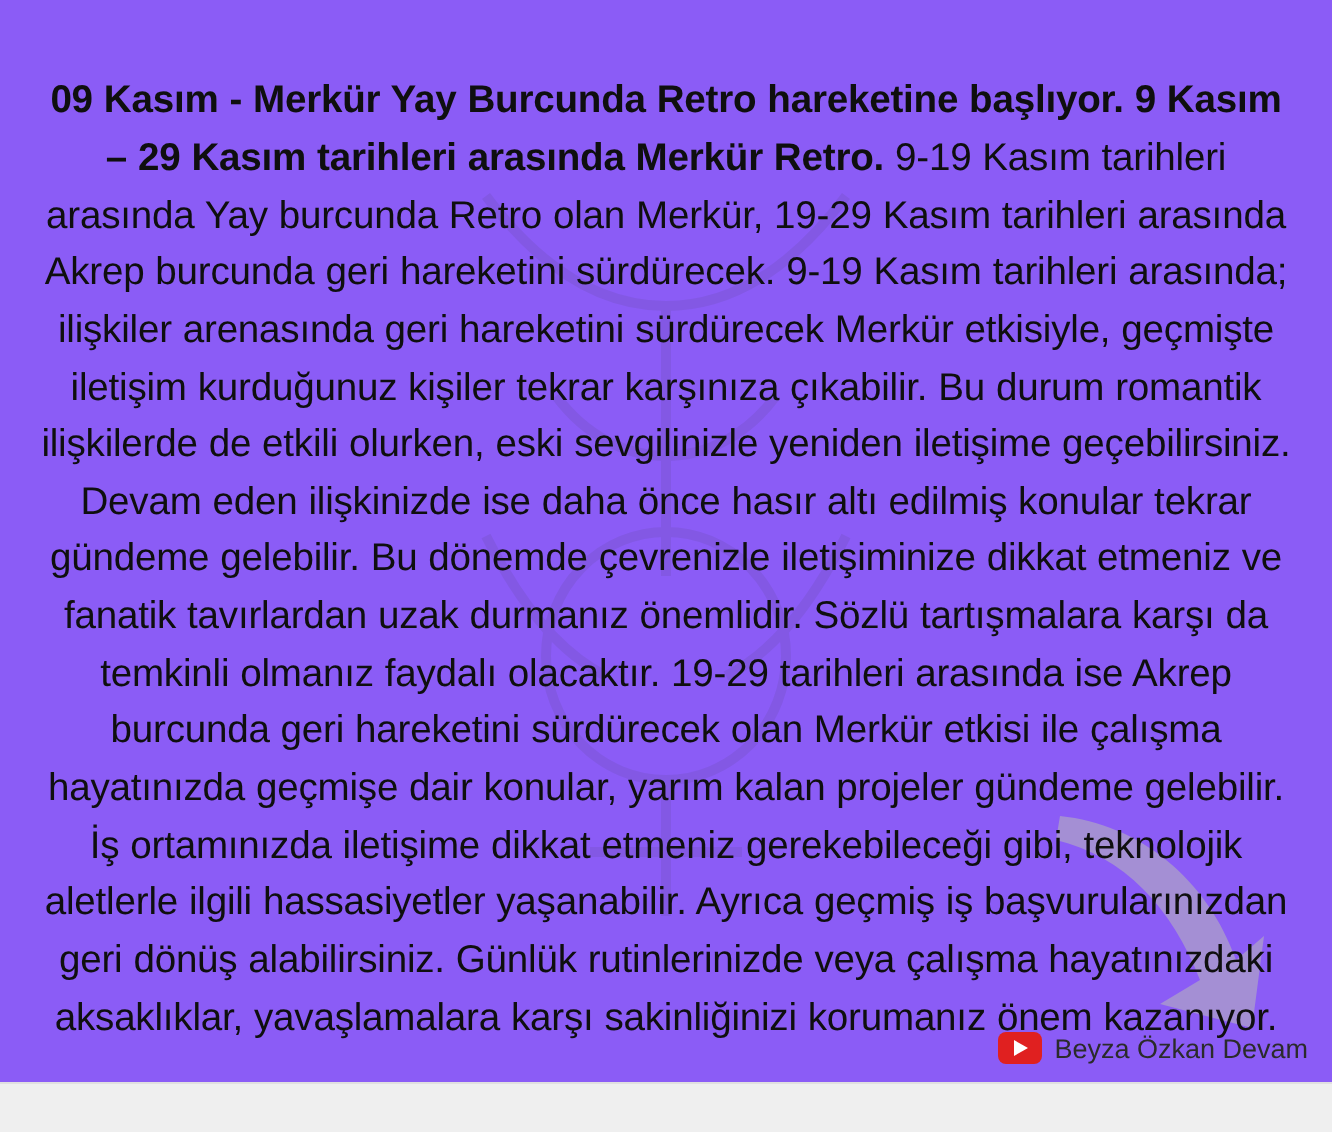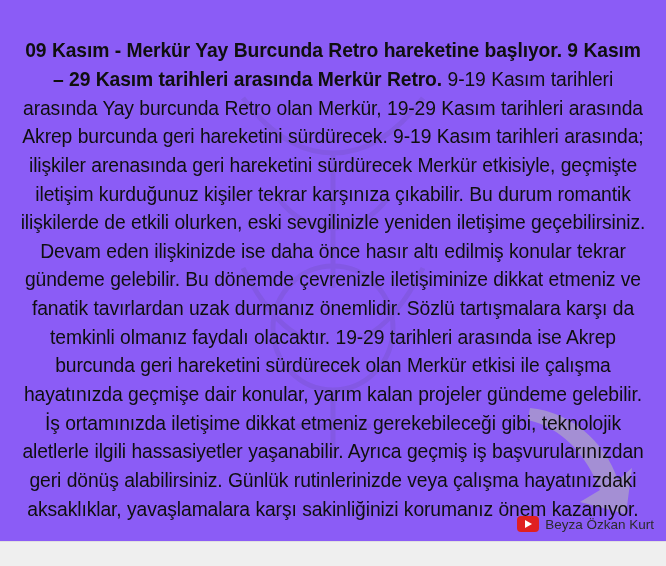--- a/index.html
+++ b/index.html
@@ -133,18 +133,18 @@
       <path d="M8 6 C 48 10, 82 38, 96 78 L 110 66 L 104 112 L 58 100 L 78 88 C 64 52, 40 26, 6 18 Z"></path>
     </g>
   </svg>
 
   <div class="content">
     <p class="article"><span class="lead">09 Kasım - Merkür Yay Burcunda Retro hareketine başlıyor. 9 Kasım – 29 Kasım tarihleri arasında Merkür Retro.</span><span> 9-19 Kasım tarihleri arasında Yay burcunda Retro olan Merkür, 19-29 Kasım tarihleri arasında Akrep burcunda geri hareketini sürdürecek. 9-19 Kasım tarihleri arasında; ilişkiler arenasında geri hareketini sürdürecek Merkür etkisiyle, geçmişte iletişim kurduğunuz kişiler tekrar karşınıza çıkabilir. Bu durum romantik ilişkilerde de etkili olurken, eski sevgilinizle yeniden iletişime geçebilirsiniz. Devam eden ilişkinizde ise daha önce hasır altı edilmiş konular tekrar gündeme gelebilir. Bu dönemde çevrenizle iletişiminize dikkat etmeniz ve fanatik tavırlardan uzak durmanız önemlidir. Sözlü tartışmalara karşı da temkinli olmanız faydalı olacaktır. 19-29 tarihleri arasında ise Akrep burcunda geri hareketini sürdürecek olan Merkür etkisi ile çalışma hayatınızda geçmişe dair konular, yarım kalan projeler gündeme gelebilir. İş ortamınızda iletişime dikkat etmeniz gerekebileceği gibi, teknolojik aletlerle ilgili hassasiyetler yaşanabilir. Ayrıca geçmiş iş başvurularınızdan geri dönüş alabilirsiniz. Günlük rutinlerinizde veya çalışma hayatınızdaki aksaklıklar, yavaşlamalara karşı sakinliğinizi korumanız önem kazanıyor.</span></p>
   </div>
 
   <div class="credit">
     <span class="yt-badge"></span>
-    <span>Beyza Özkan Kurt</span>
+    <span>Beyza Özkan Devam</span>
   </div>
 
   <div class="footer-bar"></div>
 
 </div>
 
 </body></html>

